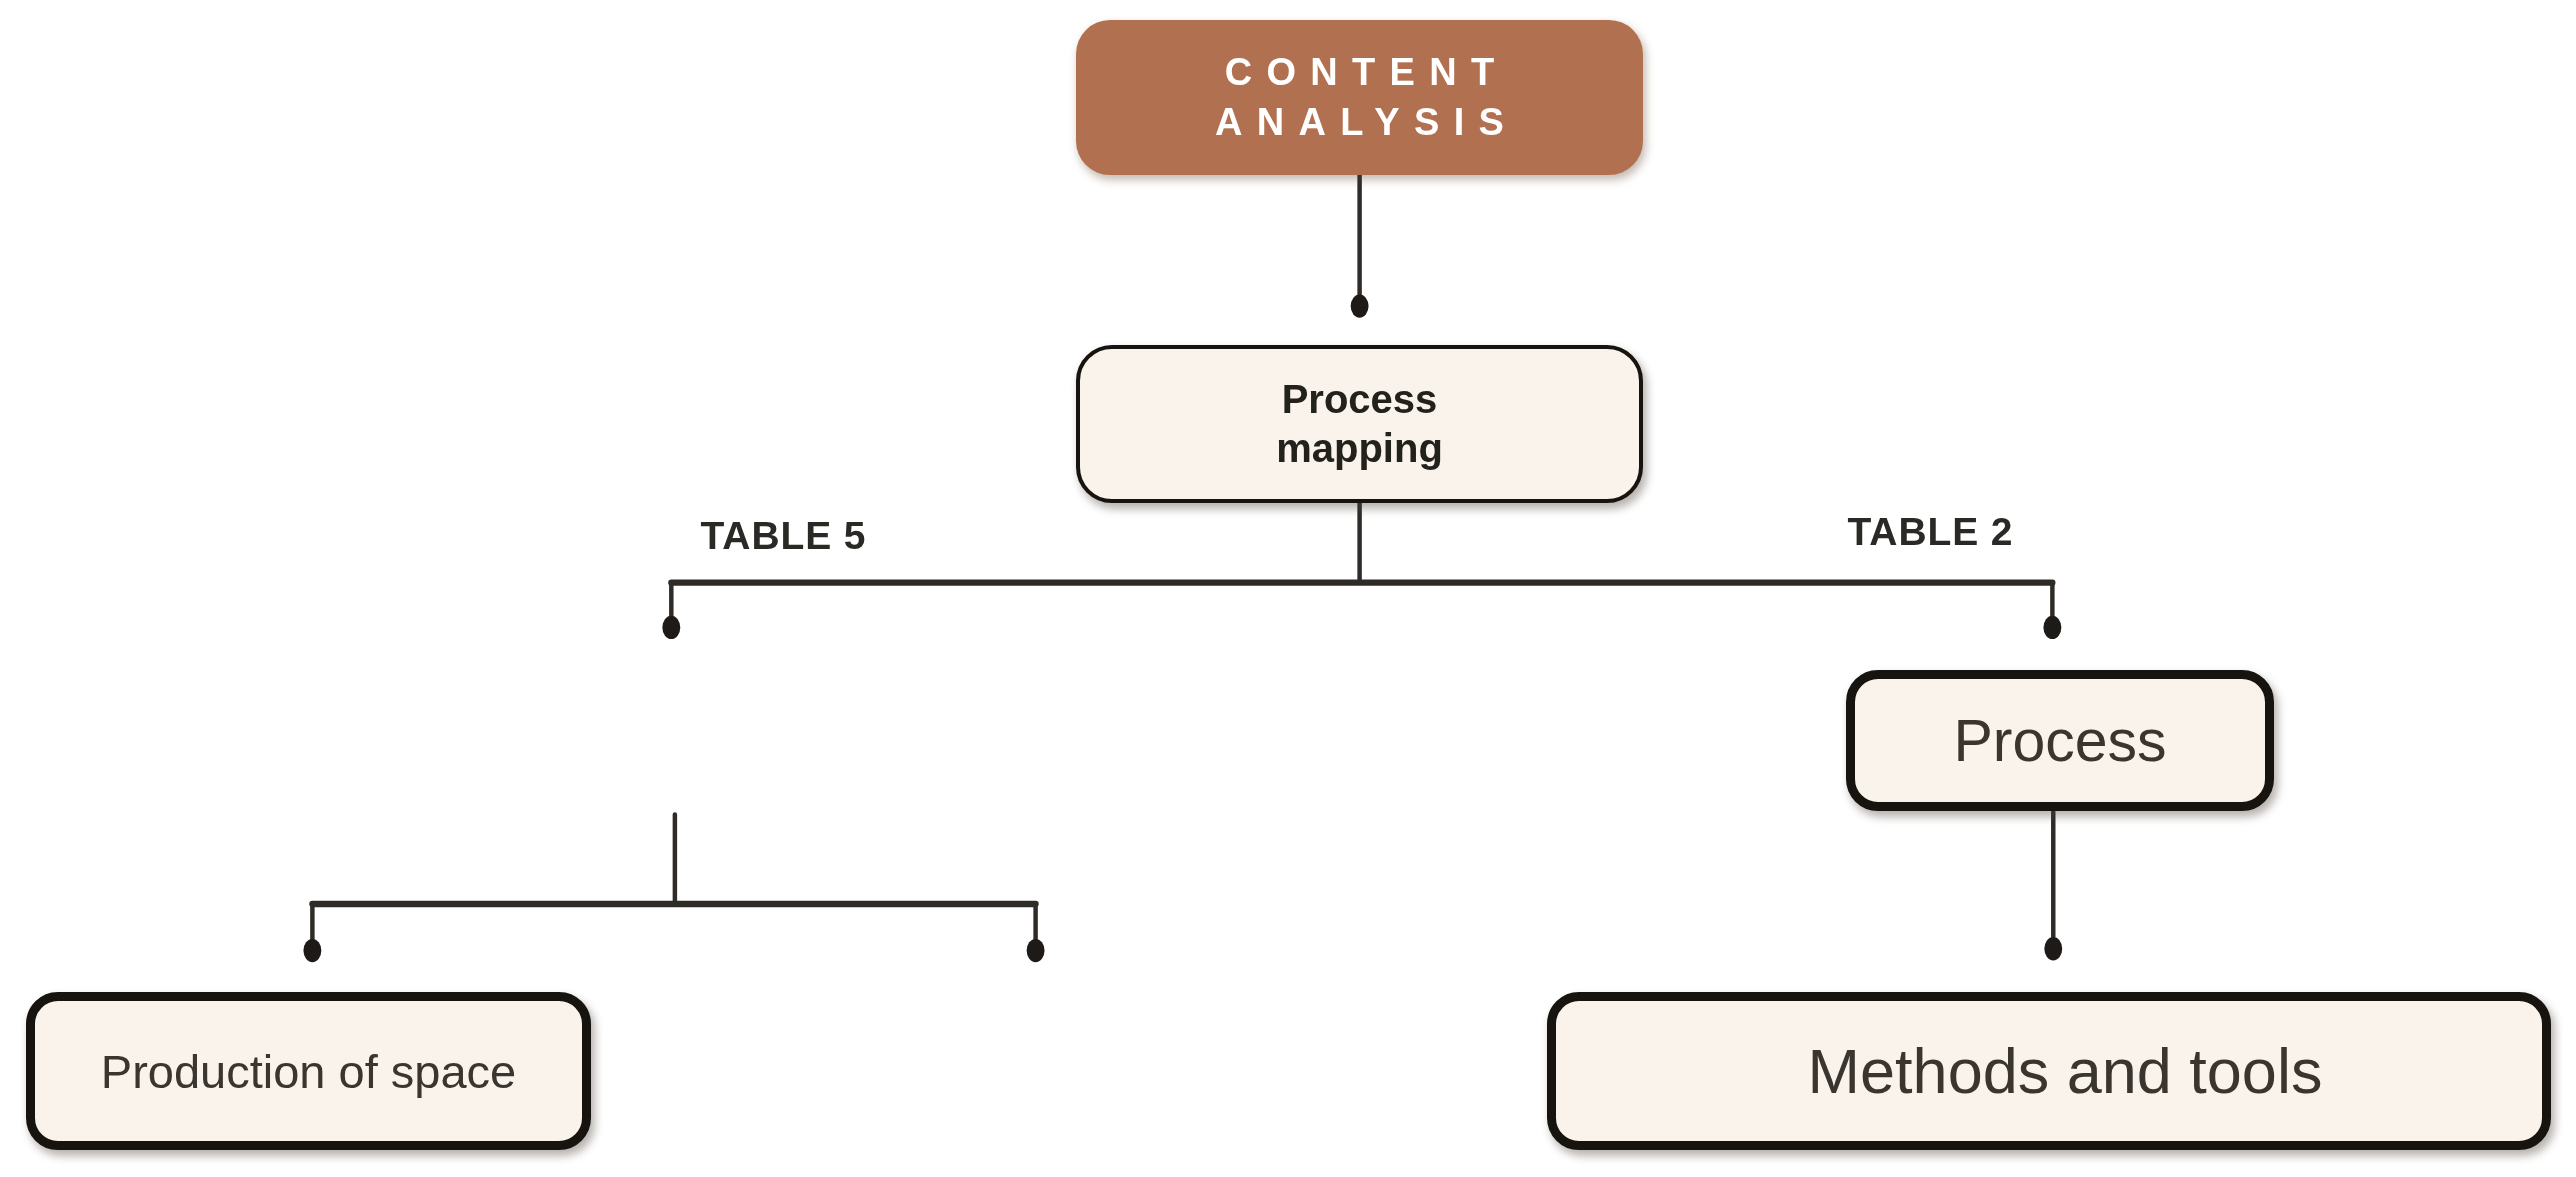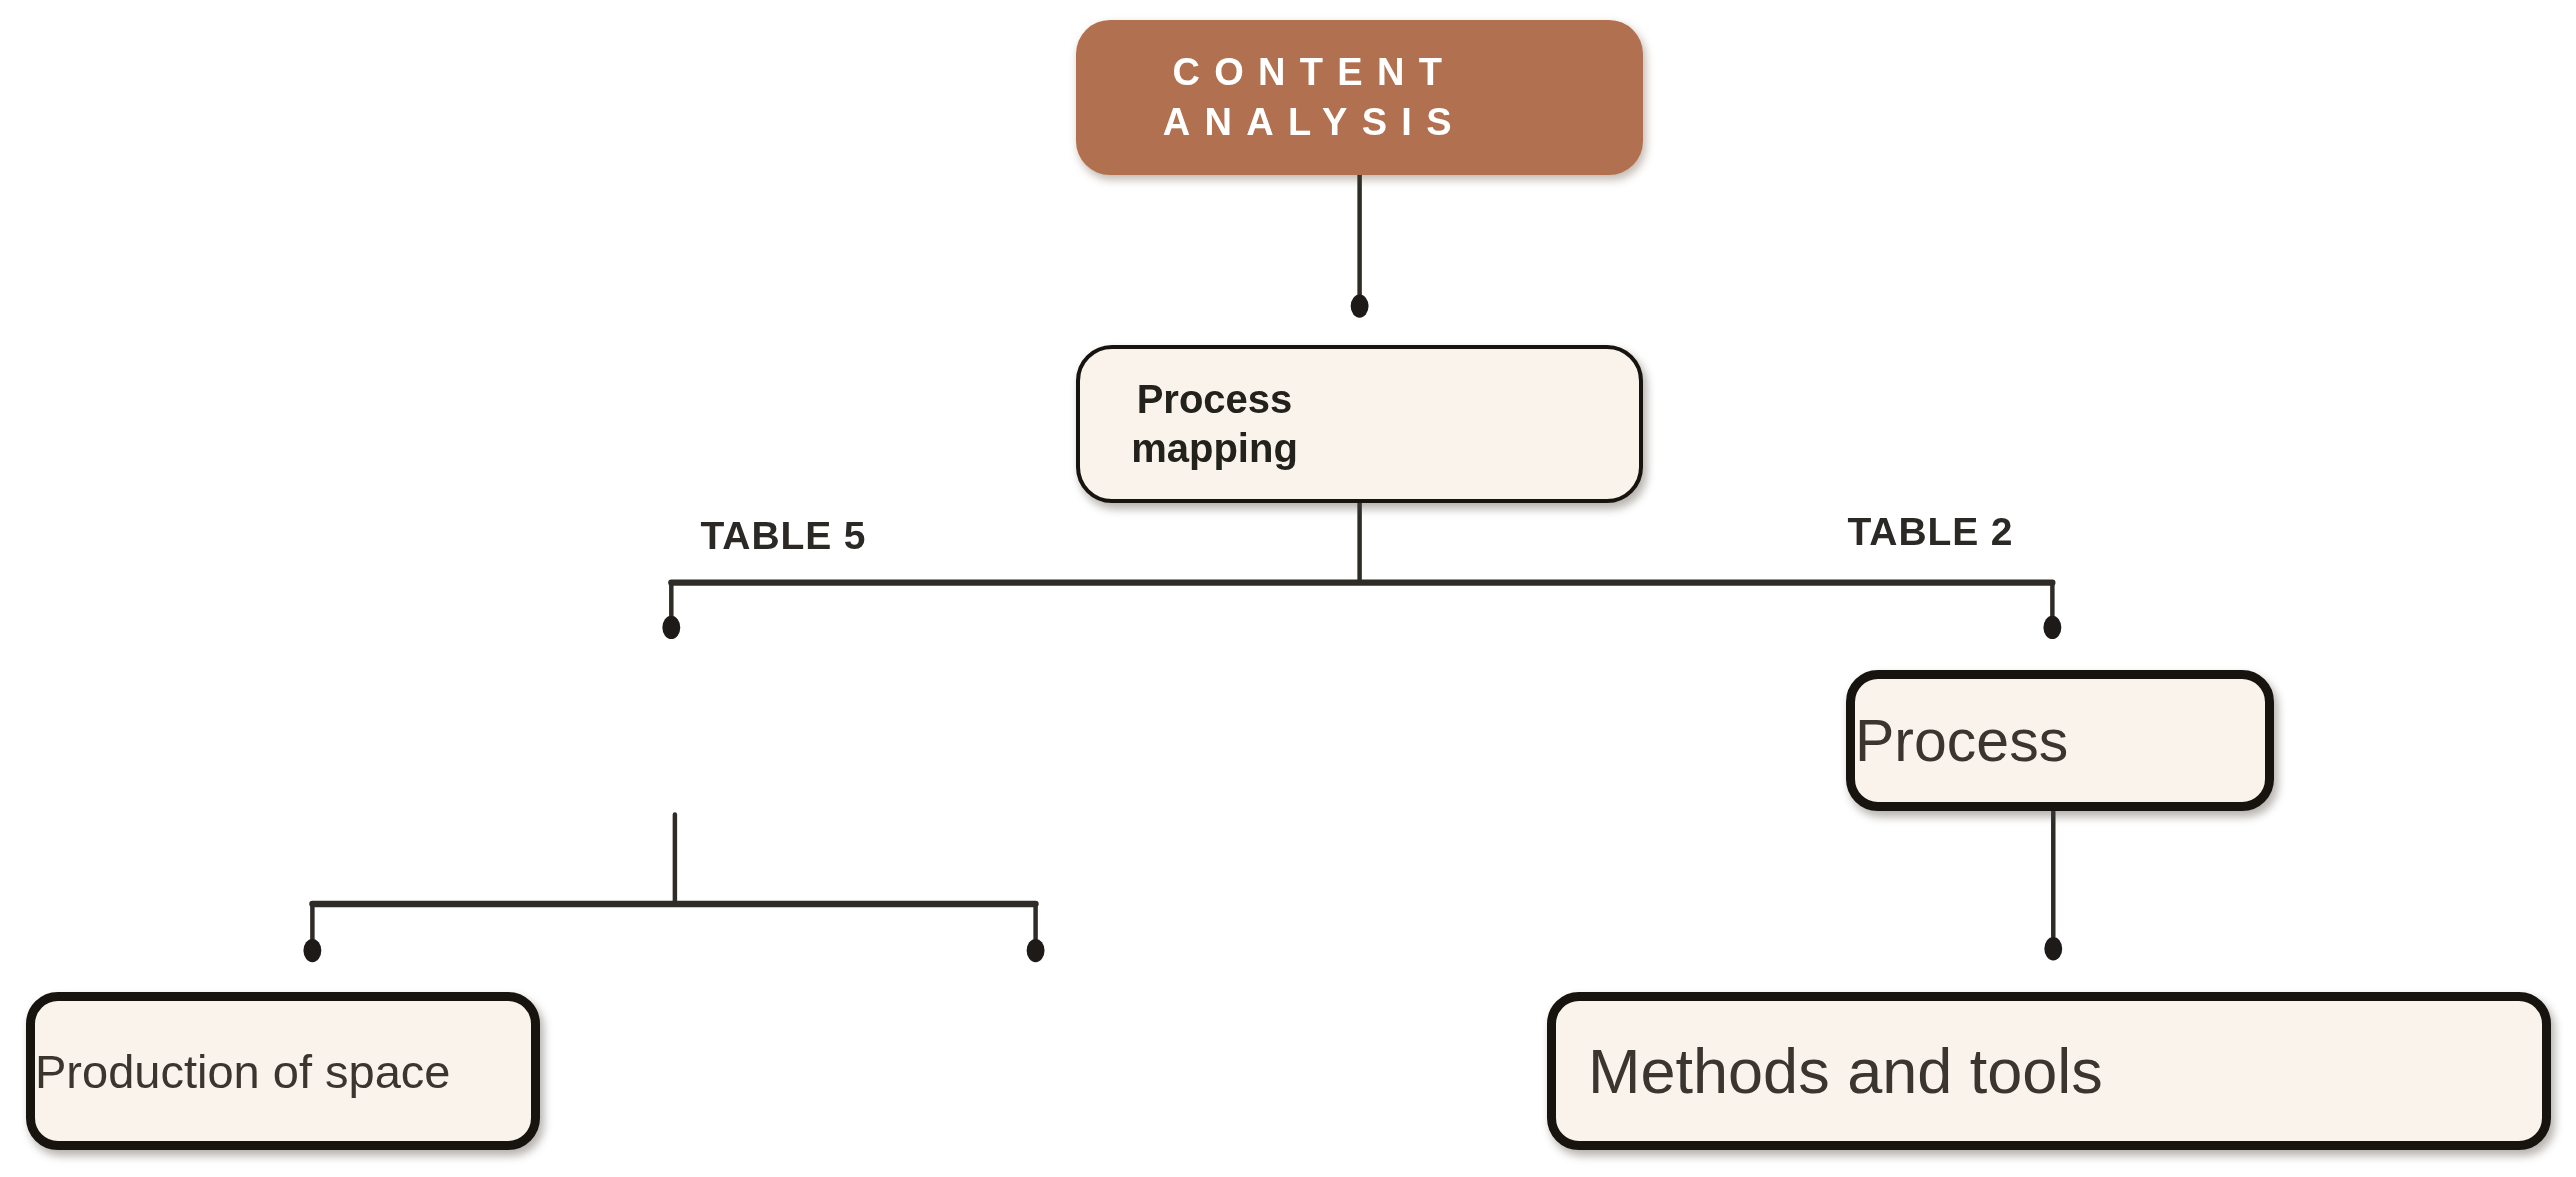--- a/index.html
+++ b/index.html
@@ -31,20 +31,21 @@
   .stem  { stroke-width: 5px; }
   .bar   { stroke-width: 7px; }
   .drop  { stroke-width: 5px; }
   #connectors ellipse { fill: #1d1a17; }
 
   
   .node {
     position: absolute;
     display: flex;
     align-items: center;
+    justify-content: center;
     text-align: center;
     background: #faf3ec;
     border: 9.8px solid #17130e;
     border-radius: 32px;
     box-shadow: 3.6px 5.4px 9px rgba(76, 66, 56, 0.40);
     box-sizing: border-box;
     color: #3a362f;
   }
   .node .label { display: block; }
 
@@ -82,21 +83,21 @@
     font-weight: 200;
   }
   #node-process {
     left: 1846px; top: 670px; width: 428px; height: 141px;
     font-size: 59px;
     font-weight: 200;
   }
 
   
   #node-production-of-space {
-    left: 26px; top: 992px; width: 514px; height: 158px;
+    left: 26px; top: 992px; width: 565px; height: 158px;
     font-size: 47px;
     font-weight: 200;
   }
   #node-cultural-mapping-inquiry {
     left: 756px; top: 992px; width: 557px; height: 158px;
     font-size: 41px;
     font-weight: 200;
     line-height: 1.28;
   }
   #node-cultural-mapping-inquiry .label { max-width: 394px; }

